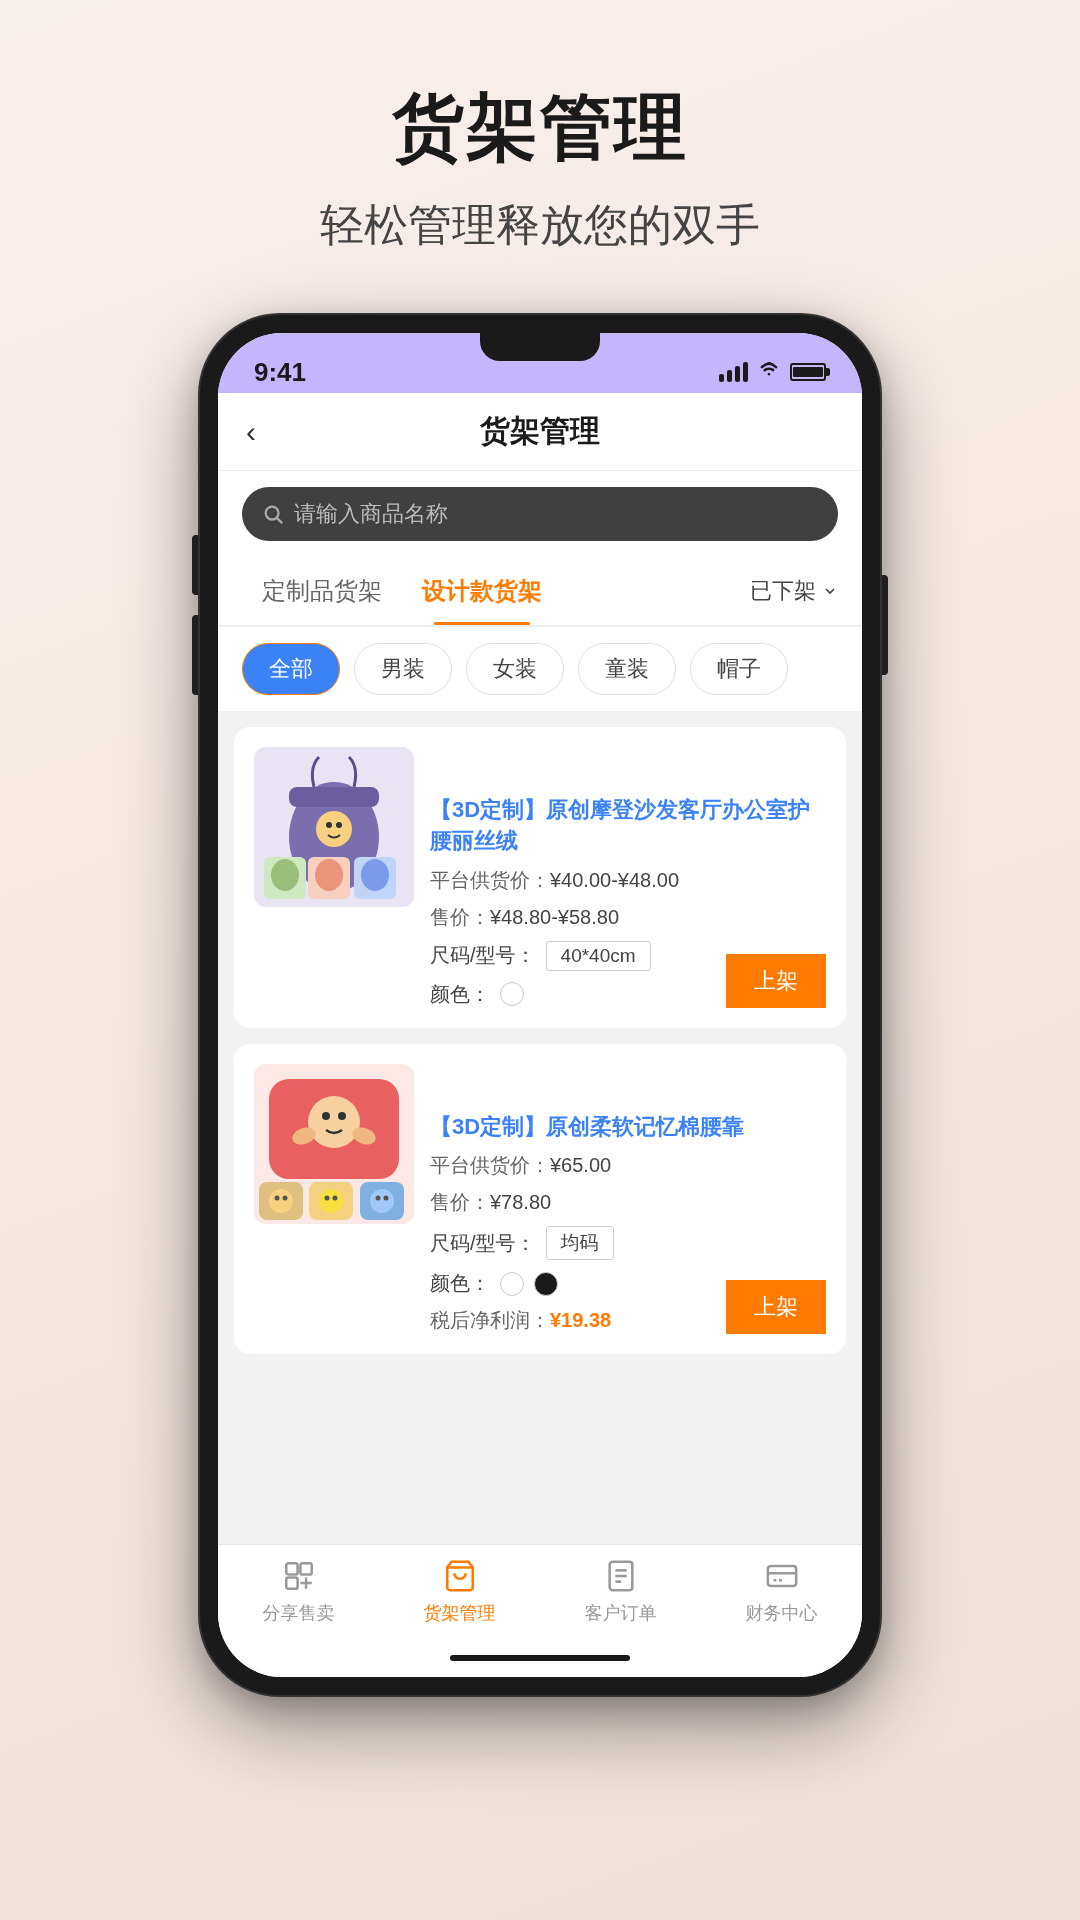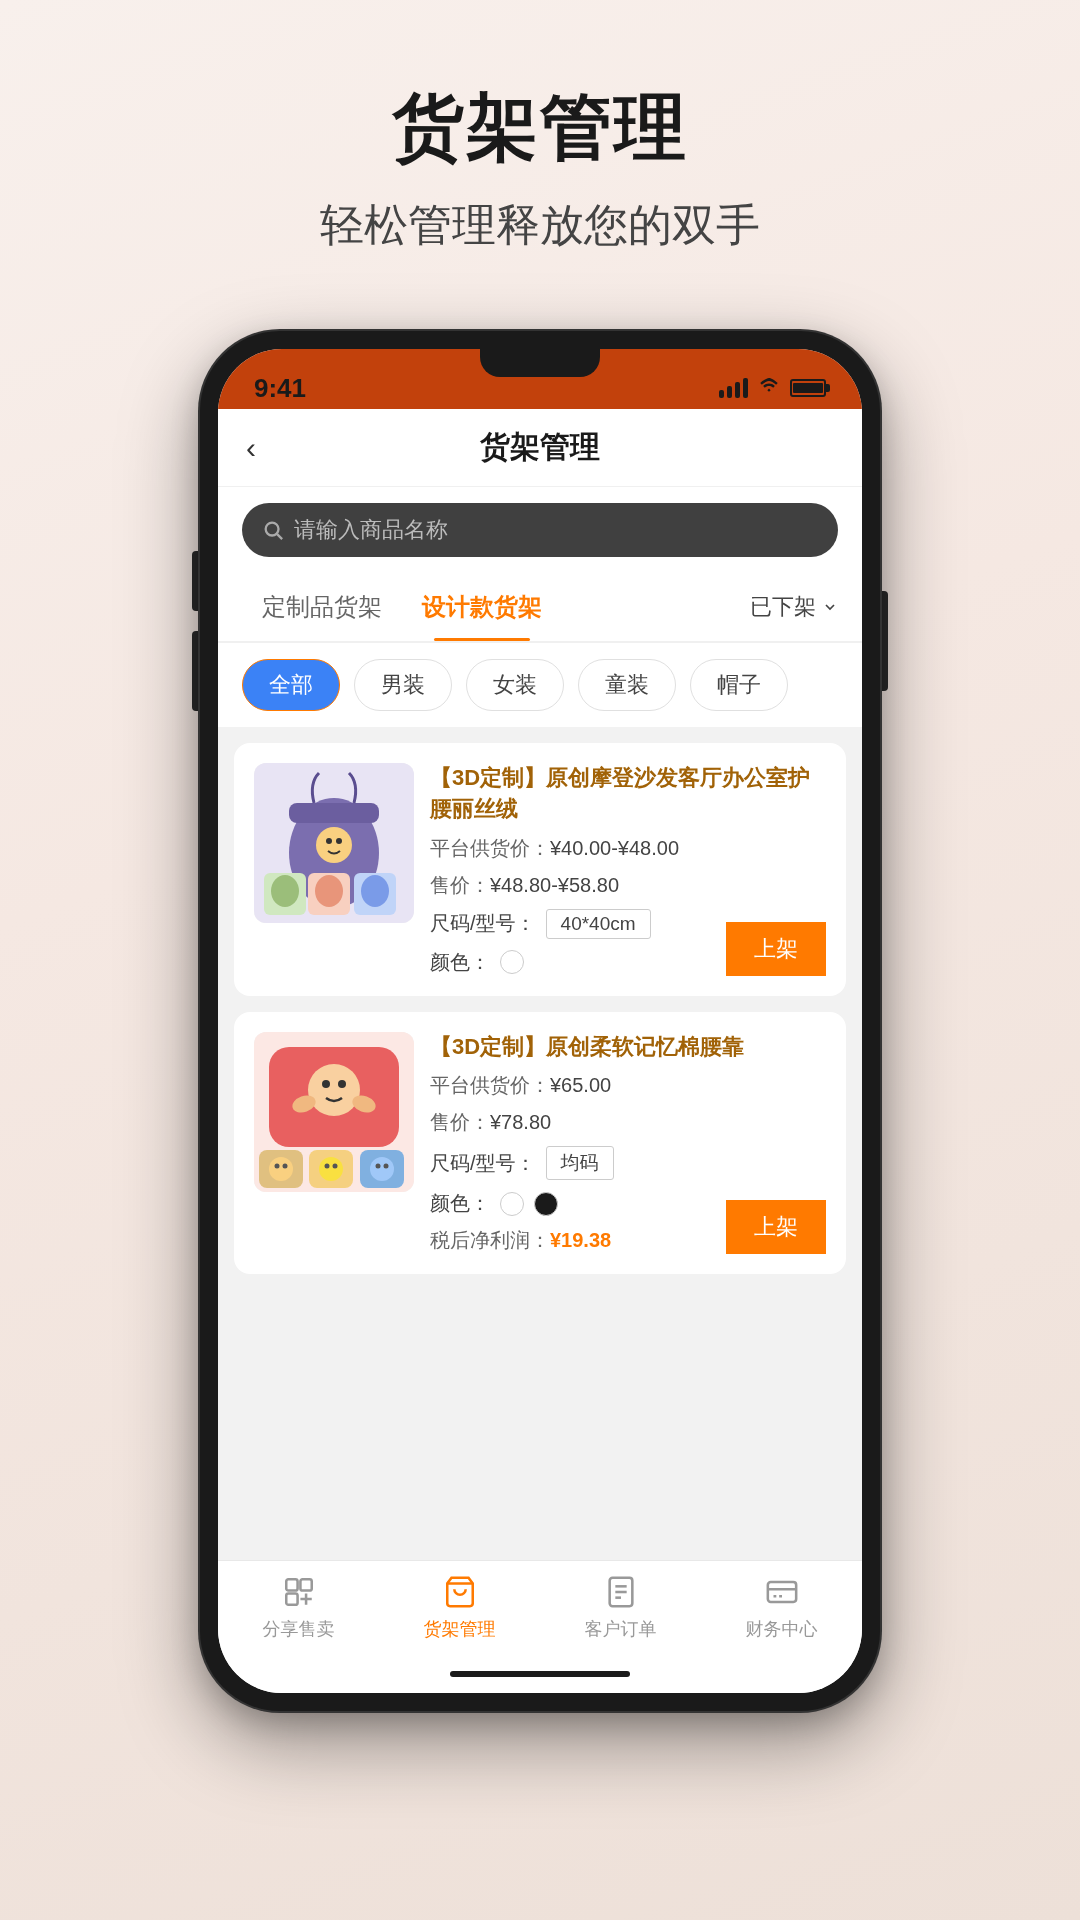--- a/index.html
+++ b/index.html
@@ -21,21 +21,21 @@
       color: #1a1a1a;
       text-align: center;
       margin-bottom: 20px;
       letter-spacing: 2px;
     }
 
     .page-subtitle-cn {
       font-size: 44px;
       color: #444;
       text-align: center;
-      margin-bottom: 76px;
+      margin-bottom: 60px;
       font-weight: 400;
     }
 
     .phone-wrapper {
       position: relative;
       width: 680px;
       height: 1380px;
     }
 
     .phone-frame {
@@ -105,21 +105,21 @@
     }
 
     
     .status-bar {
       display: flex;
       justify-content: space-between;
       align-items: center;
       padding: 18px 36px 0 36px;
       height: 60px;
       flex-shrink: 0;
-      background: #c2410c;
+      background: #c4b5fd;
     }
 
     .status-time {
       font-size: 26px;
       font-weight: 600;
       color: #1a1a1a;
     }
 
     .status-icons {
       display: flex;
@@ -333,22 +333,23 @@
     .product-info {
       flex: 1;
       display: flex;
       flex-direction: column;
       gap: 10px;
     }
 
     .product-title {
       font-size: 22px;
       font-weight: 600;
-      color: #a16207;
+      color: #3b82f6;
       line-height: 1.4;
+      margin-top: 48px;
     }
 
     .price-row {
       font-size: 20px;
       color: #444;
     }
 
     .price-row span.label {
       color: #666;
     }

